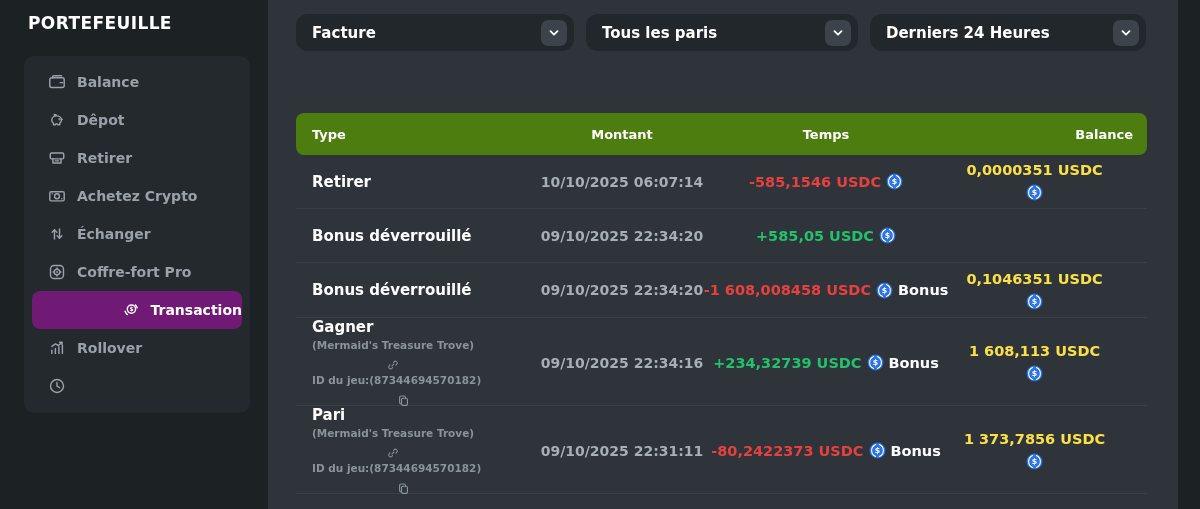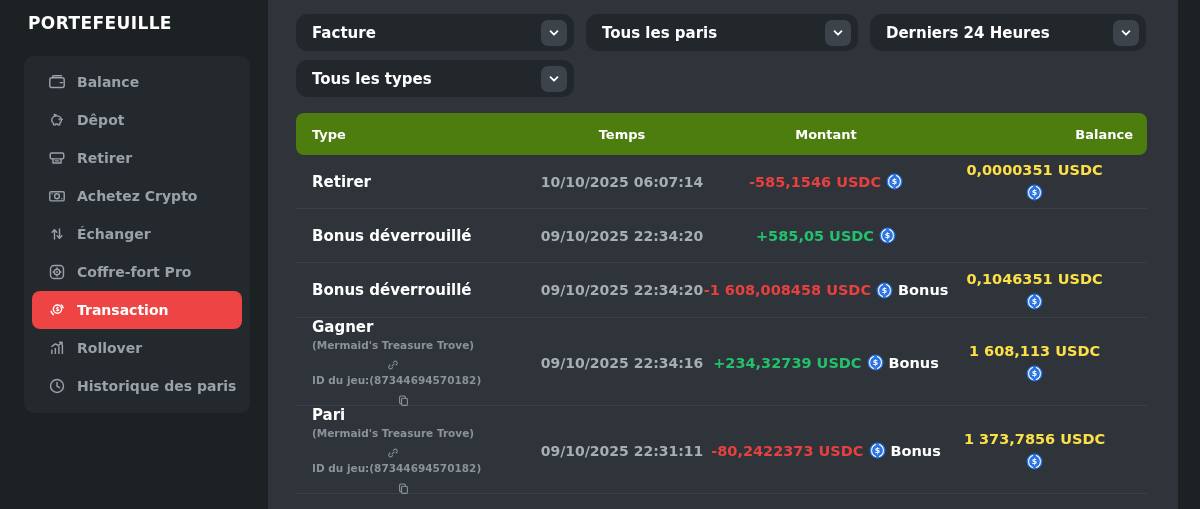--- a/index.html
+++ b/index.html
@@ -8,21 +8,21 @@
     position:relative; width:1200px; height:509px; overflow:hidden;
     background:#1c2124; font-family:"DejaVu Sans", sans-serif;
   }
   
   .sb-title { position:absolute; left:28px; top:13px; font-size:17px; font-weight:800;
     color:#ffffff; letter-spacing:.4px; }
   .nav-panel { position:absolute; left:24px; top:56px; width:226px; height:357px;
     background:#24292d; border-radius:10px; padding:7px 8px; }
   .nav-item { height:38px; display:flex; align-items:center; gap:11px; padding-left:16px;
     color:#9aa1a8; font-size:14px; font-weight:600; border-radius:8px; cursor:pointer; }
-  .nav-item.active { background:#ef4444; color:#ffffff; font-weight:700; }
+  .nav-item.active { background:#701a75; color:#ffffff; font-weight:700;justify-content:flex-end; }
   .nav-icon { width:18px; height:18px; display:flex; align-items:center; justify-content:center; flex:0 0 18px; }
   .nav-icon svg { width:18px; height:18px; stroke:currentColor; fill:none;
     stroke-width:1.6; stroke-linecap:round; stroke-linejoin:round; }
   
   .main { position:absolute; left:268px; top:0; width:910px; height:509px; background:#2e343a; }
   .sel { position:absolute; height:37px; background:#22272b; border-radius:12px;
     display:flex; align-items:center; justify-content:space-between;
     padding:0 7px 0 16px; color:#fff; font-size:15px; font-weight:700; cursor:pointer; }
   .sel .chev { width:26px; height:26px; background:#3d434a; border-radius:7px;
     display:flex; align-items:center; justify-content:center; }
@@ -165,21 +165,20 @@
       </span>
       <span>Rollover</span>
     </div>
     <div class="nav-item">
       <span class="nav-icon">
         <svg viewBox="0 0 20 20">
             <circle cx="10" cy="10" r="7.2"></circle>
             <path d="M10 6v4.2l2.9 1.7"></path>
           </svg>
       </span>
-      <span>Historique des paris</span>
     </div>
   </nav>
 
   <div class="main">
 
     <div class="sel sel1">
       <span>Facture</span>
       <span class="chev">
           <svg width="12" height="12" viewBox="0 0 12 12">
             <use href="#chev-down"></use>
@@ -195,35 +194,27 @@
         </span>
     </div>
     <div class="sel sel3">
       <span>Derniers 24 Heures</span>
       <span class="chev">
           <svg width="12" height="12" viewBox="0 0 12 12">
             <use href="#chev-down"></use>
           </svg>
         </span>
     </div>
-    <div class="sel sel4">
-      <span>Tous les types</span>
-      <span class="chev">
-          <svg width="12" height="12" viewBox="0 0 12 12">
-            <use href="#chev-down"></use>
-          </svg>
-        </span>
-    </div>
 
     <div class="table">
 
       <div class="thead grid">
         <div class="c-type">Type</div>
+        <div class="c-time">Montant</div>
         <div class="c-time">Temps</div>
-        <div class="c-time">Montant</div>
         <div class="c-bal">Balance</div>
       </div>
 
       <div class="row r-small grid">
         <div class="c-type">Retirer</div>
         <div class="c-time">10/10/2025 06:07:14</div>
         <div class="c-amount">
           <span class="amt neg">-585,1546 USDC</span>
           <svg class="coin" viewBox="0 0 24 24">
               <use href="#usdc-coin"></use>

